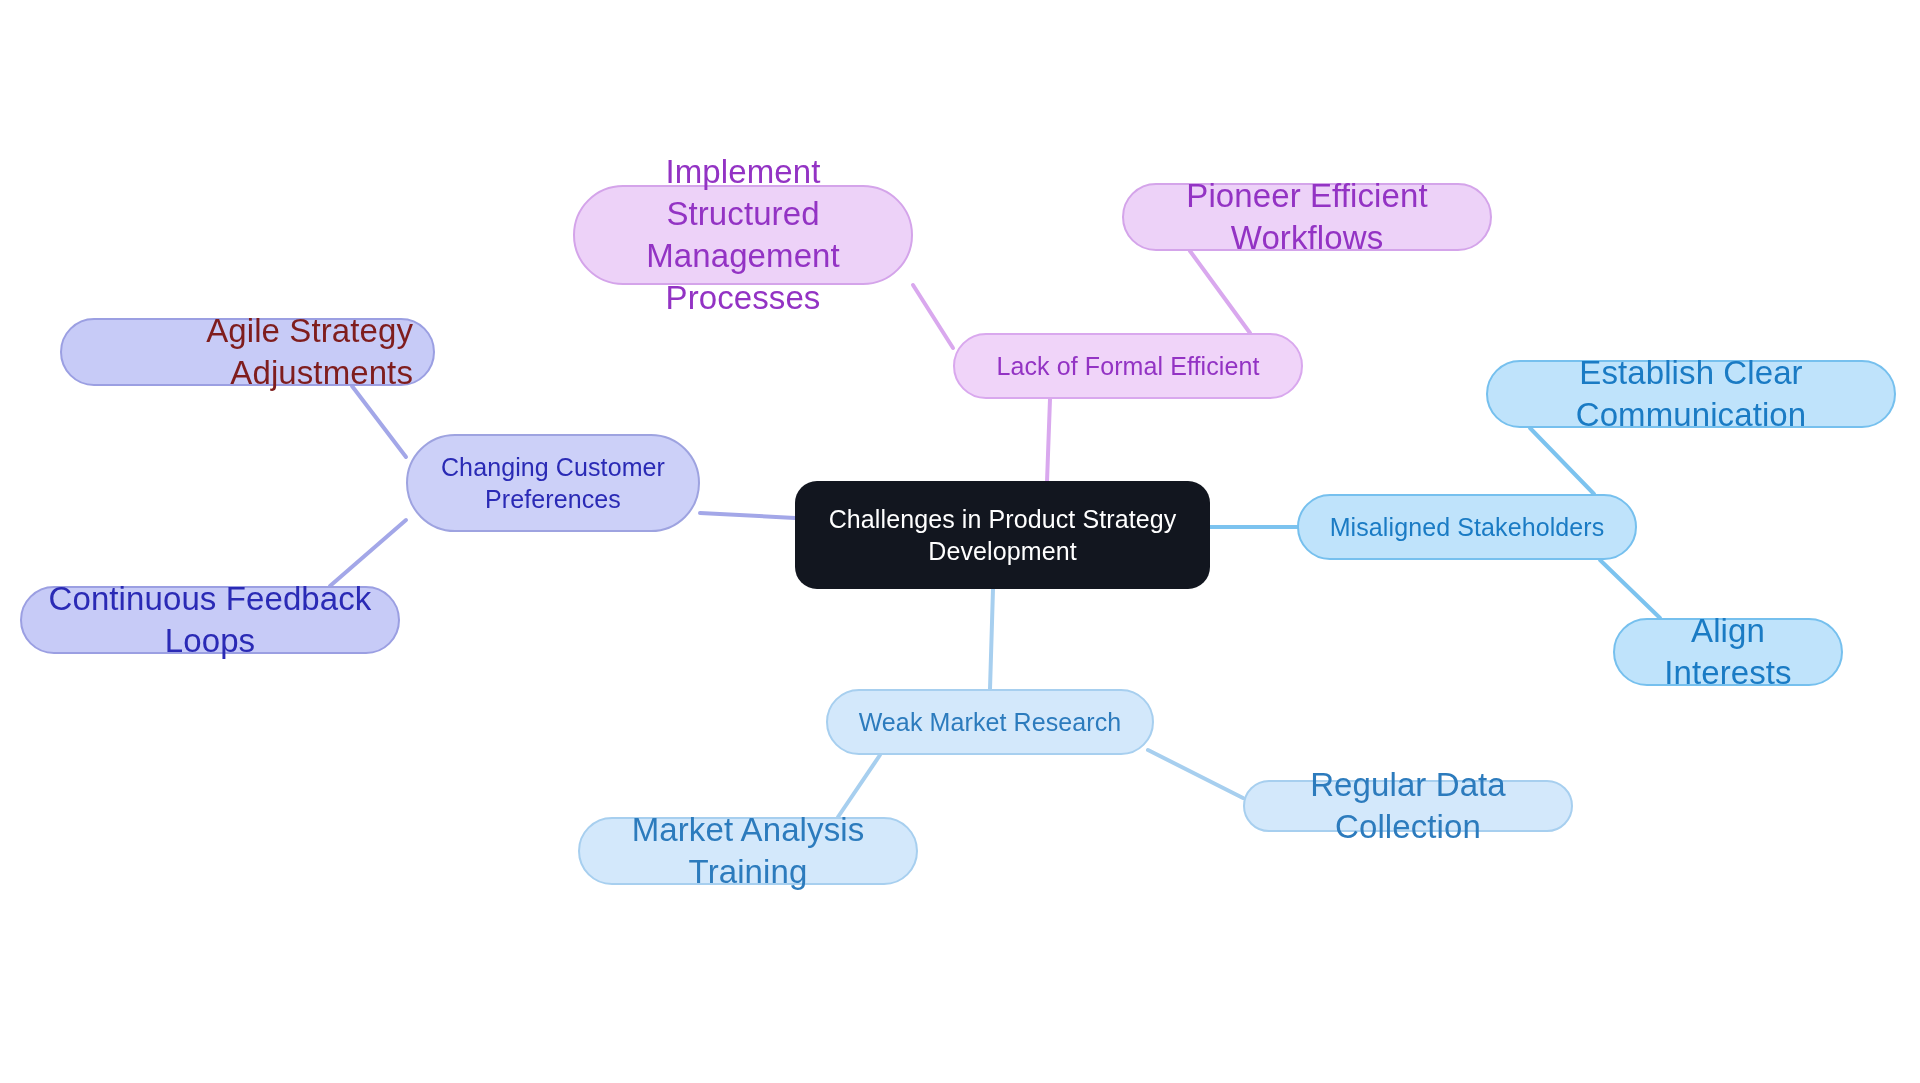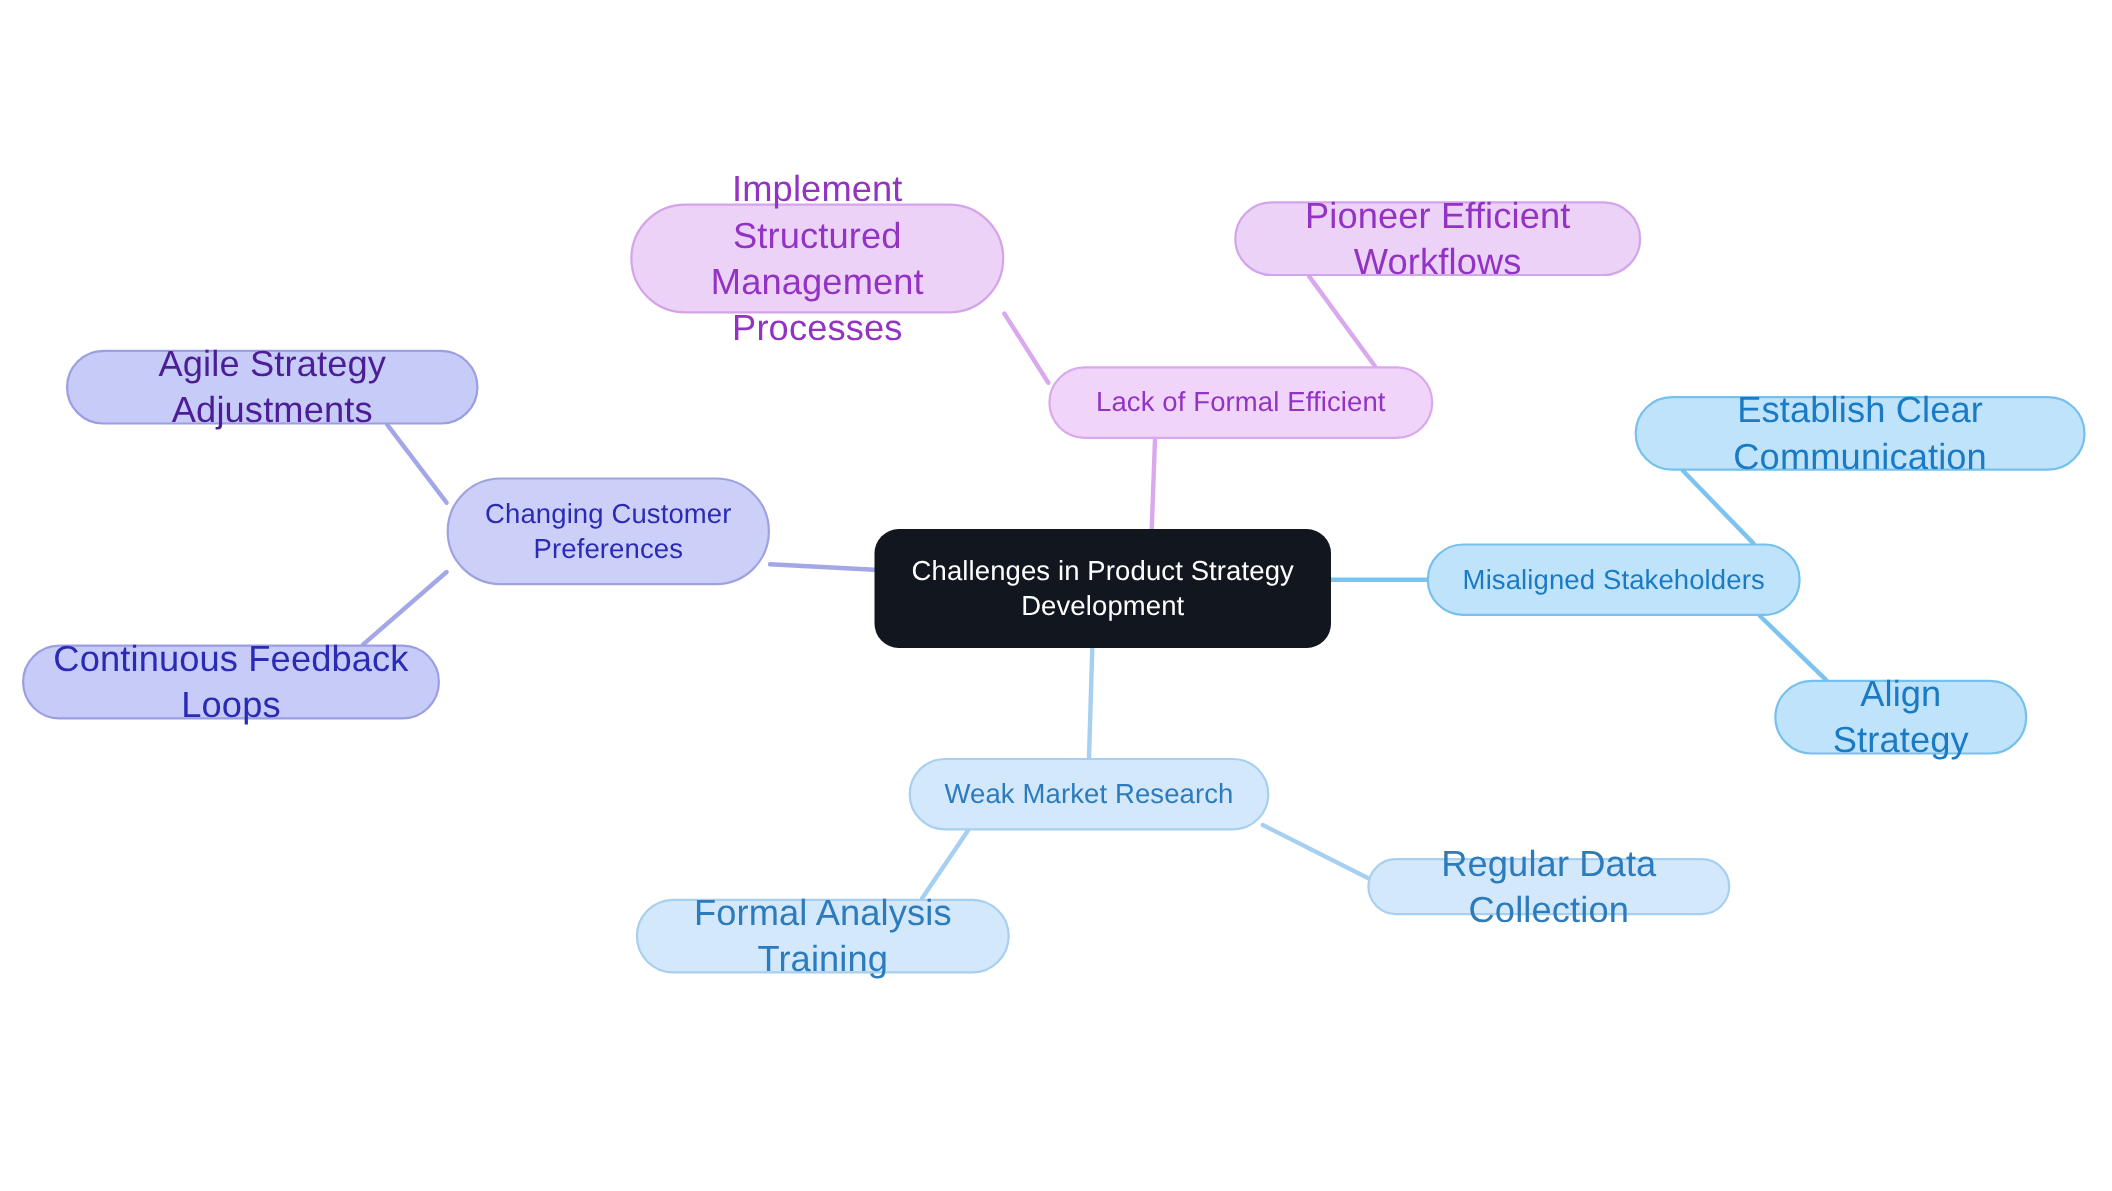--- a/index.html
+++ b/index.html
@@ -95,40 +95,40 @@
 Management Processes</span>
   </div>
   <div class="node node-leaf" style="left: 1122px; top: 183px; width: 370px; height: 68px; background: rgb(237, 210, 248); color: rgb(147, 51, 196); border-color: rgb(212, 164, 234);">
     <span>Pioneer Efficient Workflows</span>
   </div>
 
   <div class="node node-branch" style="left: 406px; top: 434px; width: 294px; height: 98px; background: rgb(204, 208, 248); color: rgb(42, 42, 181); border-color: rgb(158, 163, 224);">
     <span>Changing Customer
 Preferences</span>
   </div>
-  <div class="node node-leaf" style="left: 60px; top: 318px; width: 375px; height: 68px; background: rgb(199, 203, 247); color: #4c1d95; border-color: rgb(155, 159, 226);">
+  <div class="node node-leaf" style="left: 60px; top: 318px; width: 375px; height: 68px; background: rgb(199, 203, 247); color: #7f1d1d; border-color: rgb(155, 159, 226); text-align: right;">
     <span>Agile Strategy Adjustments</span>
   </div>
   <div class="node node-leaf" style="left: 20px; top: 586px; width: 380px; height: 68px; background: rgb(199, 203, 247); color: rgb(42, 42, 181); border-color: rgb(155, 159, 226);">
     <span>Continuous Feedback Loops</span>
   </div>
 
   <div class="node node-branch" style="left: 1297px; top: 494px; width: 340px; height: 66px; background: rgb(191, 227, 251); color: rgb(26, 123, 196); border-color: rgb(118, 192, 238); text-align: right;">
     <span>Misaligned Stakeholders</span>
   </div>
   <div class="node node-leaf" style="left: 1486px; top: 360px; width: 410px; height: 68px; background: rgb(191, 227, 251); color: rgb(26, 123, 196); border-color: rgb(118, 192, 238);">
     <span>Establish Clear Communication</span>
   </div>
   <div class="node node-leaf" style="left: 1613px; top: 618px; width: 230px; height: 68px; background: rgb(191, 227, 251); color: rgb(26, 123, 196); border-color: rgb(118, 192, 238);">
-    <span>Align Strategy</span>
+    <span>Align Interests</span>
   </div>
 
   <div class="node node-branch" style="left: 826px; top: 689px; width: 328px; height: 66px; background: rgb(211, 232, 251); color: rgb(44, 123, 189); border-color: rgb(167, 207, 239);">
     <span>Weak Market Research</span>
   </div>
   <div class="node node-leaf" style="left: 578px; top: 817px; width: 340px; height: 68px; background: rgb(211, 232, 251); color: rgb(44, 123, 189); border-color: rgb(167, 207, 239);">
-    <span>Formal Analysis Training</span>
+    <span>Market Analysis Training</span>
   </div>
   <div class="node node-leaf" style="left: 1243px; top: 780px; width: 330px; height: 52px; background: rgb(211, 232, 251); color: rgb(44, 123, 189); border-color: rgb(167, 207, 239);">
     <span>Regular Data Collection</span>
   </div>
 
 </div>
 
 </body></html>

